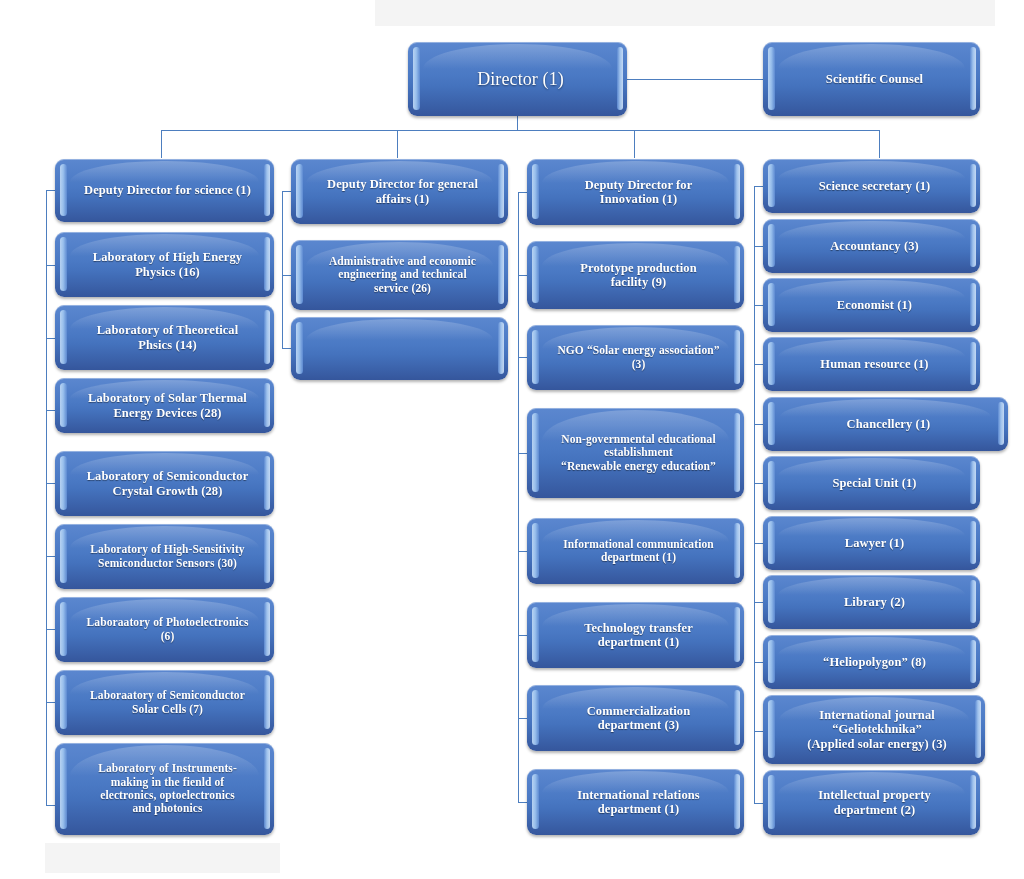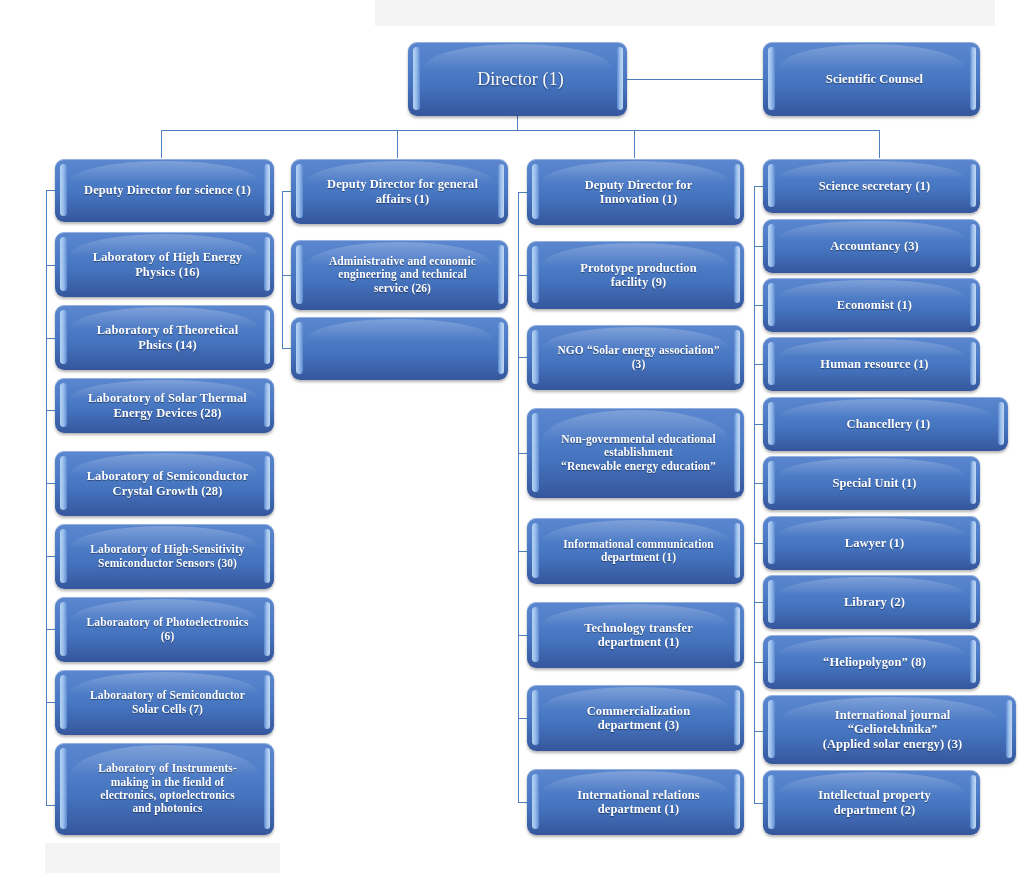--- a/index.html
+++ b/index.html
@@ -271,21 +271,21 @@
     <div class="cap">Lawyer (1)</div>
   </div>
   <div class="node" style="left:763px;top:575px;width:217px;height:54px;">
     <div class="gloss"></div>
     <div class="cap">Library (2)</div>
   </div>
   <div class="node" style="left:763px;top:635px;width:217px;height:54px;">
     <div class="gloss"></div>
     <div class="cap">“Heliopolygon” (8)</div>
   </div>
-  <div class="node" style="left:763px;top:695px;width:253px;height:69px;">
+  <div class="node" style="left:763px;top:695px;width:222px;height:69px;">
     <div class="gloss"></div>
     <div class="cap">International journal
 “Geliotekhnika”
 (Applied solar energy) (3)</div>
   </div>
   <div class="node" style="left:763px;top:770px;width:217px;height:65px;">
     <div class="gloss"></div>
     <div class="cap">Intellectual property
 department (2)</div>
   </div>

